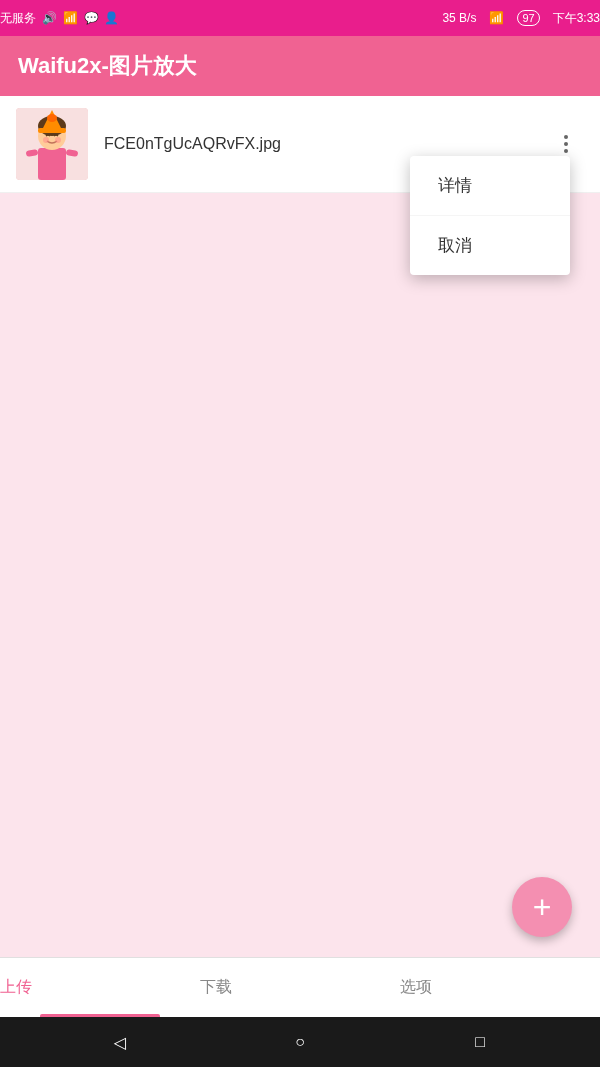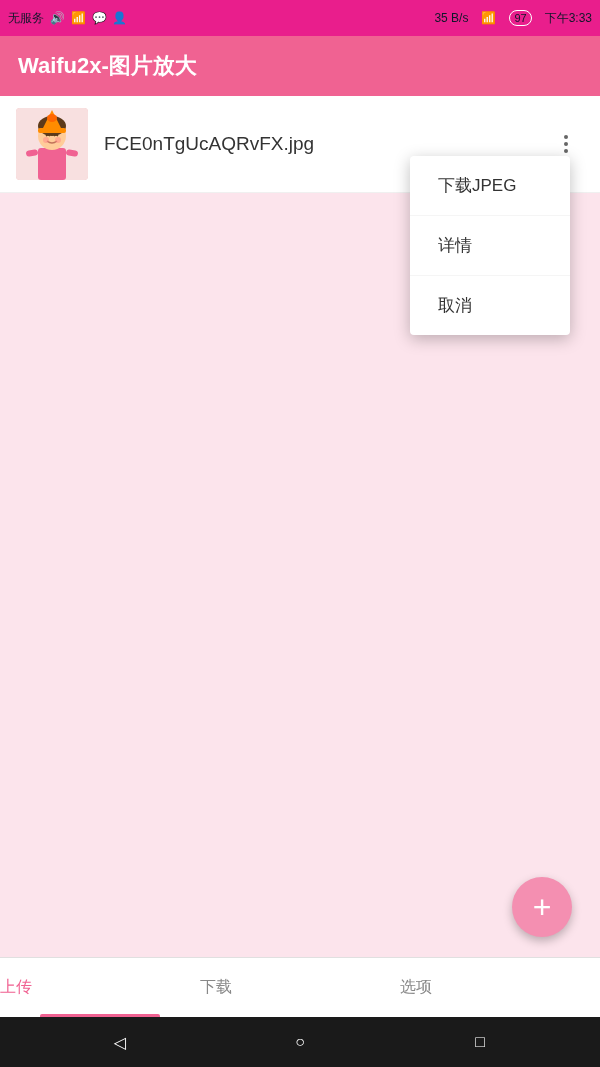--- a/index.html
+++ b/index.html
@@ -13,22 +13,22 @@
       position: relative;
     }
 
     
     #status-bar {
       background: #e91e8c;
       height: 36px;
       display: flex;
       align-items: center;
       justify-content: space-between;
-      padding: 0 8px;
-      color: #0f172a;
+      padding: 0 0;
+      color: #ffffff;
       font-size: 13px;
     }
 
     #status-bar .left {
       display: flex;
       align-items: center;
       gap: 6px;
       font-size: 12px;
     }
 
@@ -90,21 +90,21 @@
       width: 100%;
       height: 100%;
     }
 
     #file-info {
       margin-left: 16px;
       flex: 1;
     }
 
     #file-name {
-      font-size: 19px;
+      font-size: 16px;
       color: #333;
       font-weight: 400;
     }
 
     #more-button {
       width: 36px;
       height: 36px;
       display: flex;
       align-items: center;
       justify-content: center;
@@ -295,23 +295,20 @@
     </div>
     <div id="more-button">
       <div class="dot"></div>
       <div class="dot"></div>
       <div class="dot"></div>
     </div>
   </div>
 
   <div id="context-menu">
     <div class="menu-item">
-      <span>下载JPEG</span>
-    </div>
-    <div class="menu-item">
       <span>详情</span>
     </div>
     <div class="menu-item">
       <span>取消</span>
     </div>
   </div>
 
   <div id="fab">
     <span>+</span>
   </div>

